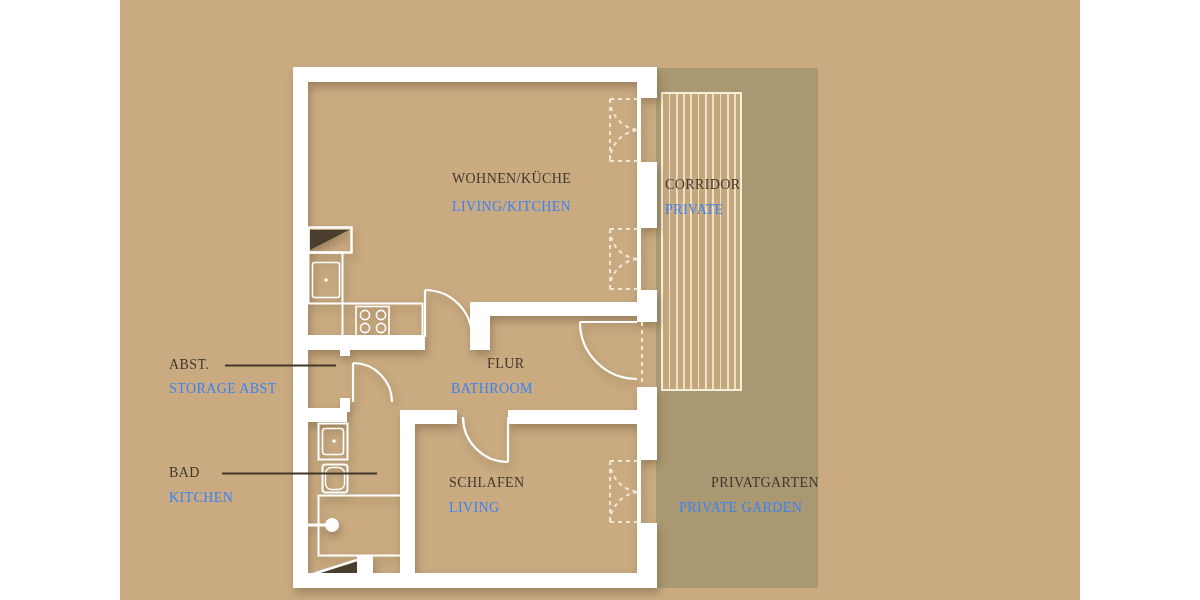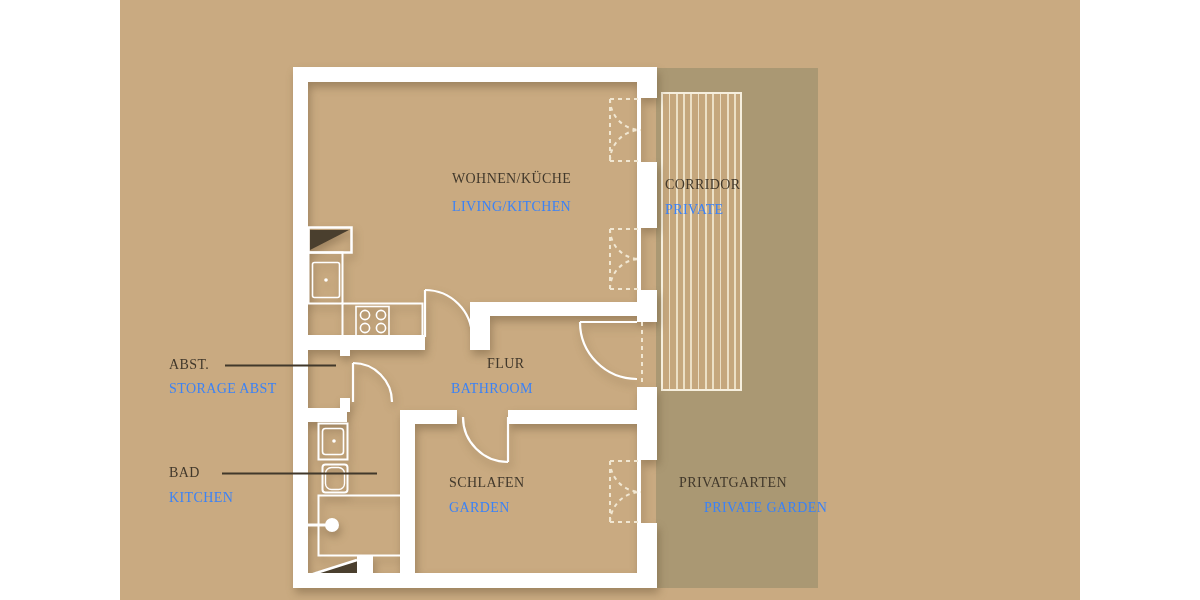--- a/index.html
+++ b/index.html
@@ -156,18 +156,18 @@
   <div class="label de" style="left:169px;top:357px;">ABST.</div>
   <div class="label en" style="left:169px;top:381px;">STORAGE ABST</div>
 
   <div class="label de" style="left:451px;top:356px;margin-left:36px;">FLUR</div>
   <div class="label en" style="left:451px;top:381px;">BATHROOM</div>
 
   <div class="label de" style="left:169px;top:465px;">BAD</div>
   <div class="label en" style="left:169px;top:490px;">KITCHEN</div>
 
   <div class="label de" style="left:449px;top:475px;">SCHLAFEN</div>
-  <div class="label en" style="left:449px;top:500px;">GARDEN</div>
+  <div class="label en" style="left:449px;top:500px;">LIVING</div>
 
-  <div class="label de" style="left:679px;top:475px;">PRIVATGARTEN</div>
-  <div class="label en" style="left:704px;top:500px;">PRIVATE GARDEN</div>
+  <div class="label de" style="left:711px;top:475px;">PRIVATGARTEN</div>
+  <div class="label en" style="left:679px;top:500px;">PRIVATE GARDEN</div>
 
 </div>
 
 </body></html>

